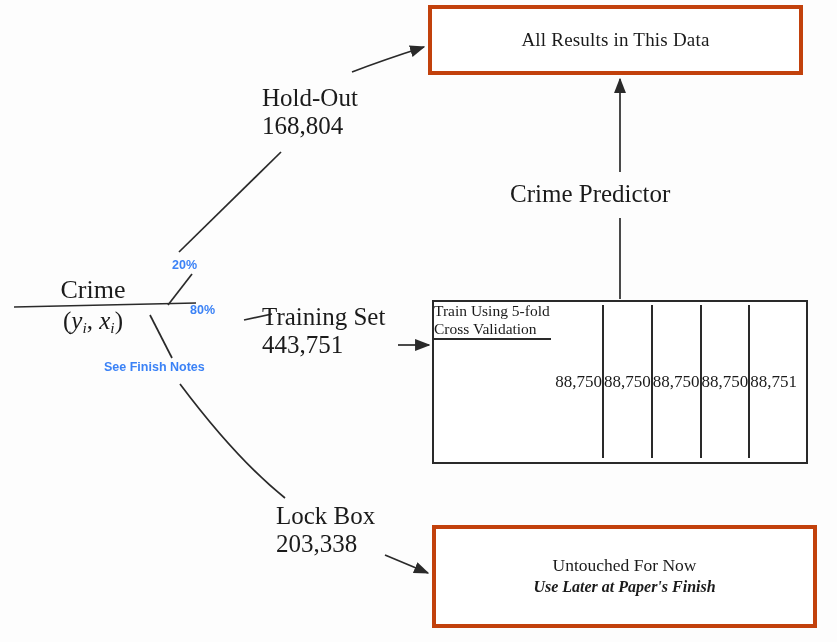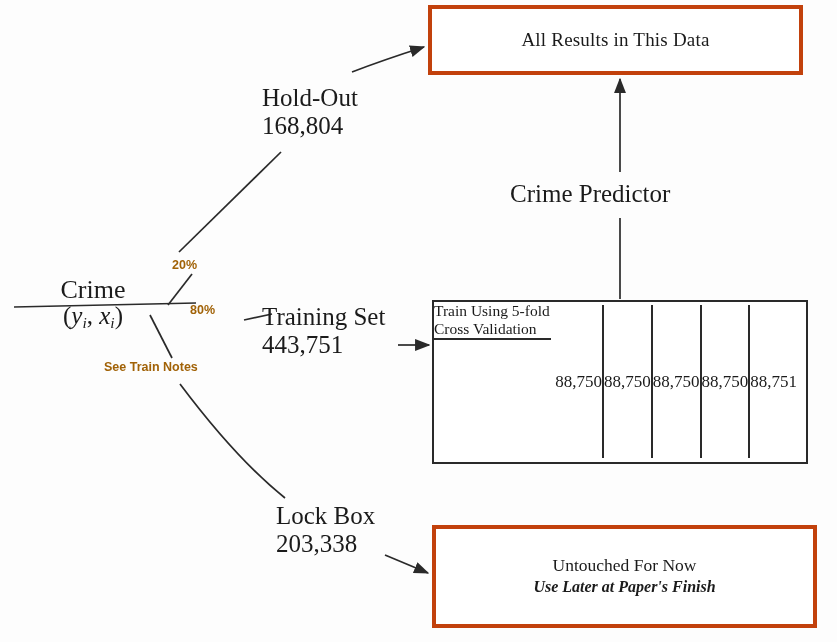--- a/index.html
+++ b/index.html
@@ -104,21 +104,21 @@
   .flabel {
     position: absolute;
     white-space: nowrap;
     line-height: 1.12;
   }
   .flabel.serif-big { font-size: 25px; }
   .flabel.sans-small {
     font-family: "Liberation Sans", sans-serif;
     font-size: 12.5px;
     font-weight: 600;
-    color: #a16207;
+    color: #3b82f6;
   }
   #lbl-holdout { left: 262px; top: 84px; width: 130px; }
   #lbl-training { left: 262px; top: 303px; width: 150px; }
   #lbl-lockbox { left: 276px; top: 502px; width: 126px; }
   #lbl-crime { left: 510px; top: 180px; width: 220px; font-size: 25px; }
   #lbl-20 { left: 172px; top: 258px; width: 56px; }
   #lbl-80 { left: 190px; top: 303px; width: 56px; }
   #lbl-notes { left: 104px; top: 360px; width: 146px; }
   
   #data-root {
@@ -132,20 +132,21 @@
     font-size: 26px;
     line-height: 1;
     display: block;
   }
   #data-root .data-pair {
     font-size: 25px;
     font-style: italic;
     font-family: "Liberation Serif", serif;
     line-height: 1.05;
     display: block;
+    margin-top: 5px;
   }
   #data-root .data-pair .sub {
     font-size: 0.62em;
     vertical-align: -0.25em;
     font-style: italic;
   }
   #data-root .data-pair .paren { font-style: normal; }
 </style>
 </head>
 <body>
@@ -182,21 +183,21 @@
     <line x1="620" y1="172" x2="620" y2="79" stroke="#2a2a2a" stroke-width="1.7" marker-end="url(#arrowhead)"></line>
   </svg>
 
   <div id="data-root">
     <span class="data-word">Crime</span>
     <span class="data-pair"><span class="paren">(</span><span>y</span><span class="sub">i</span><span class="paren">, </span><span>x</span><span class="sub">i</span><span class="paren">)</span></span>
   </div>
 
   <div class="flabel sans-small" id="lbl-20">20%</div>
   <div class="flabel sans-small" id="lbl-80">80%</div>
-  <div class="flabel sans-small" id="lbl-notes">See Train Notes</div>
+  <div class="flabel sans-small" id="lbl-notes">See Finish Notes</div>
 
   <div class="flabel serif-big" id="lbl-holdout">
     <div>Hold-Out</div>
     <div>168,804</div>
   </div>
 
   <div class="flabel serif-big" id="lbl-training">
     <div>Training Set</div>
     <div>443,751</div>
   </div>

